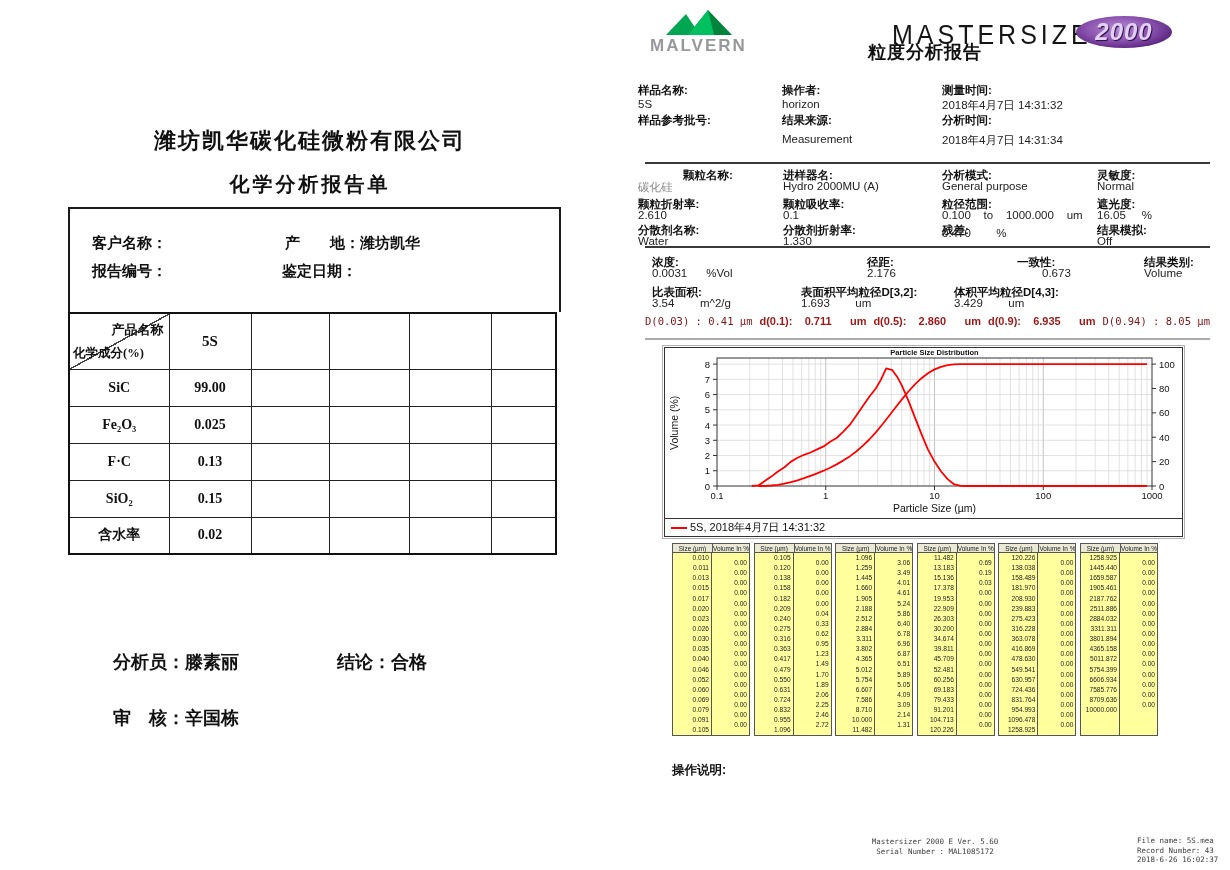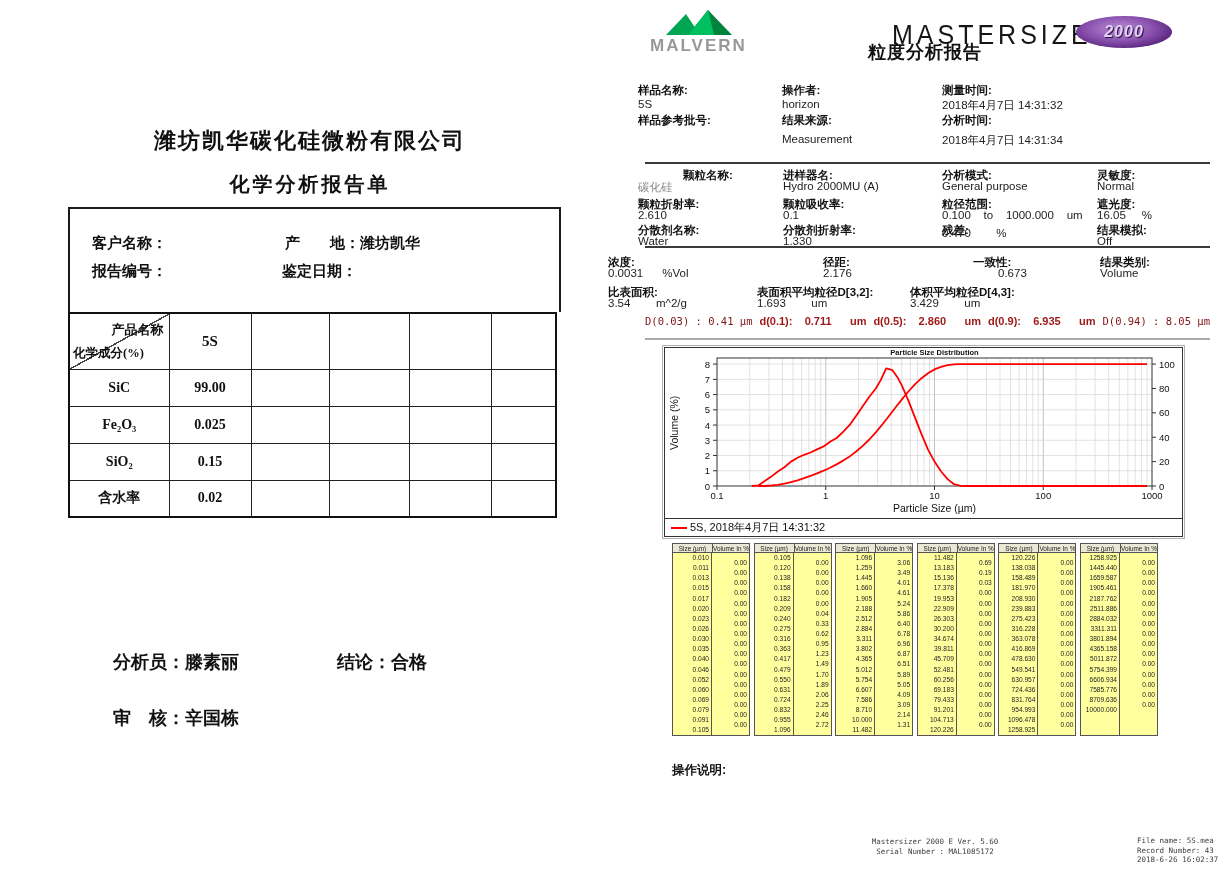--- a/index.html
+++ b/index.html
@@ -24,21 +24,21 @@
   .sig{position:absolute;font-size:18px;font-weight:bold;white-space:pre;}
   
   #malvern-logo{position:absolute;left:648px;top:8px;width:120px;height:48px;}
   #malvern-word{position:absolute;left:650px;top:36px;font-size:17px;font-weight:bold;
     letter-spacing:2px;color:#96989a;font-family:"Liberation Sans",sans-serif;}
   #mastersizer-word{position:absolute;left:892px;top:18px;font-size:25px;letter-spacing:4px;
     color:#151515;font-family:"Liberation Sans",sans-serif;transform:scaleY(1.12);transform-origin:top left;}
   #ms2000{position:absolute;left:1076px;top:16px;width:96px;height:32px;border-radius:50%;
     background:radial-gradient(ellipse at 45% 40%, #b98fd6 0%, #8a52ae 45%, #5a2580 75%, #3d1460 100%);
     display:flex;align-items:center;justify-content:center;}
-  #ms2000 span{font-style:italic;font-weight:bold;font-size:16px;color:#e3d0f5;
+  #ms2000 span{font-style:italic;font-weight:bold;font-size:24px;color:#e3d0f5;
     text-shadow:1px 1px 1px #2a0a45;letter-spacing:1px;}
   #psd-title{position:absolute;left:868px;top:40px;font-size:18px;font-weight:bold;letter-spacing:1px;}
   .rp-label{font-weight:bold;font-size:11.5px;color:#111;white-space:pre;}
   .rp-value{font-size:11.5px;color:#222;white-space:pre;}
   .abs{position:absolute;}
   .hr-dark{position:absolute;left:645px;width:565px;height:0;border-top:2px solid #3a3a3a;}
   .hr-gray{position:absolute;left:645px;width:565px;height:0;border-top:2px solid #ababab;}
   #d-values{position:absolute;left:645px;top:315px;width:565px;display:flex;align-items:baseline;
     justify-content:space-between;}
   .d-outer{font-family:"DejaVu Sans Mono","Liberation Mono",monospace;font-size:10.5px;color:#7e1416;white-space:pre;}
@@ -112,20 +112,28 @@
           </tr>
           <tr style="height: 37px;">
             <td>Fe₂O₃</td>
             <td>0.025</td>
             <td></td>
             <td></td>
             <td></td>
             <td></td>
           </tr>
           <tr style="height: 37px;">
+            <td>F·C</td>
+            <td>0.13</td>
+            <td></td>
+            <td></td>
+            <td></td>
+            <td></td>
+          </tr>
+          <tr style="height: 37px;">
             <td>SiO₂</td>
             <td>0.15</td>
             <td></td>
             <td></td>
             <td></td>
             <td></td>
           </tr>
           <tr style="height: 37px;">
             <td>含水率</td>
             <td>0.02</td>
@@ -189,21 +197,21 @@
       <div class="rp-label" style="position: absolute; left: 0px; top: 57px;">分散剂名称:</div>
       <div class="rp-value" style="position: absolute; left: 0px; top: 69px;">Water</div>
       <div class="rp-label" style="position: absolute; left: 145px; top: 57px;">分散剂折射率:</div>
       <div class="rp-value" style="position: absolute; left: 145px; top: 69px;">1.330</div>
       <div class="rp-label" style="position: absolute; left: 304px; top: 57px;">残差:</div>
       <div class="rp-value" style="position: absolute; left: 304px; top: 61px;">0.470        %</div>
       <div class="rp-label" style="position: absolute; left: 459px; top: 57px;">结果模拟:</div>
       <div class="rp-value" style="position: absolute; left: 459px; top: 69px;">Off</div>
     </div>
   <div class="hr-dark" style="top:246px;"></div>
-  <div class="abs" id="results-grid" style="left:608px;top:252px;width:572px;height:60px;">
+  <div class="abs" id="results-grid" style="left:652px;top:252px;width:572px;height:60px;">
       <div class="rp-label" style="position: absolute; left: 0px; top: 3px;">浓度:</div>
       <div class="rp-value" style="position: absolute; left: 0px; top: 15px;">0.0031      %Vol</div>
       <div class="rp-label" style="position: absolute; left: 215px; top: 3px;">径距:</div>
       <div class="rp-value" style="position: absolute; left: 215px; top: 15px;">2.176</div>
       <div class="rp-label" style="position: absolute; left: 365px; top: 3px;">一致性:</div>
       <div class="rp-value" style="position: absolute; left: 365px; top: 15px; margin-left: 25px;">0.673</div>
       <div class="rp-label" style="position: absolute; left: 492px; top: 3px;">结果类别:</div>
       <div class="rp-value" style="position: absolute; left: 492px; top: 15px;">Volume</div>
       <div class="rp-label" style="position: absolute; left: 0px; top: 33px;">比表面积:</div>
       <div class="rp-value" style="position: absolute; left: 0px; top: 45px;">3.54        m^2/g</div>

